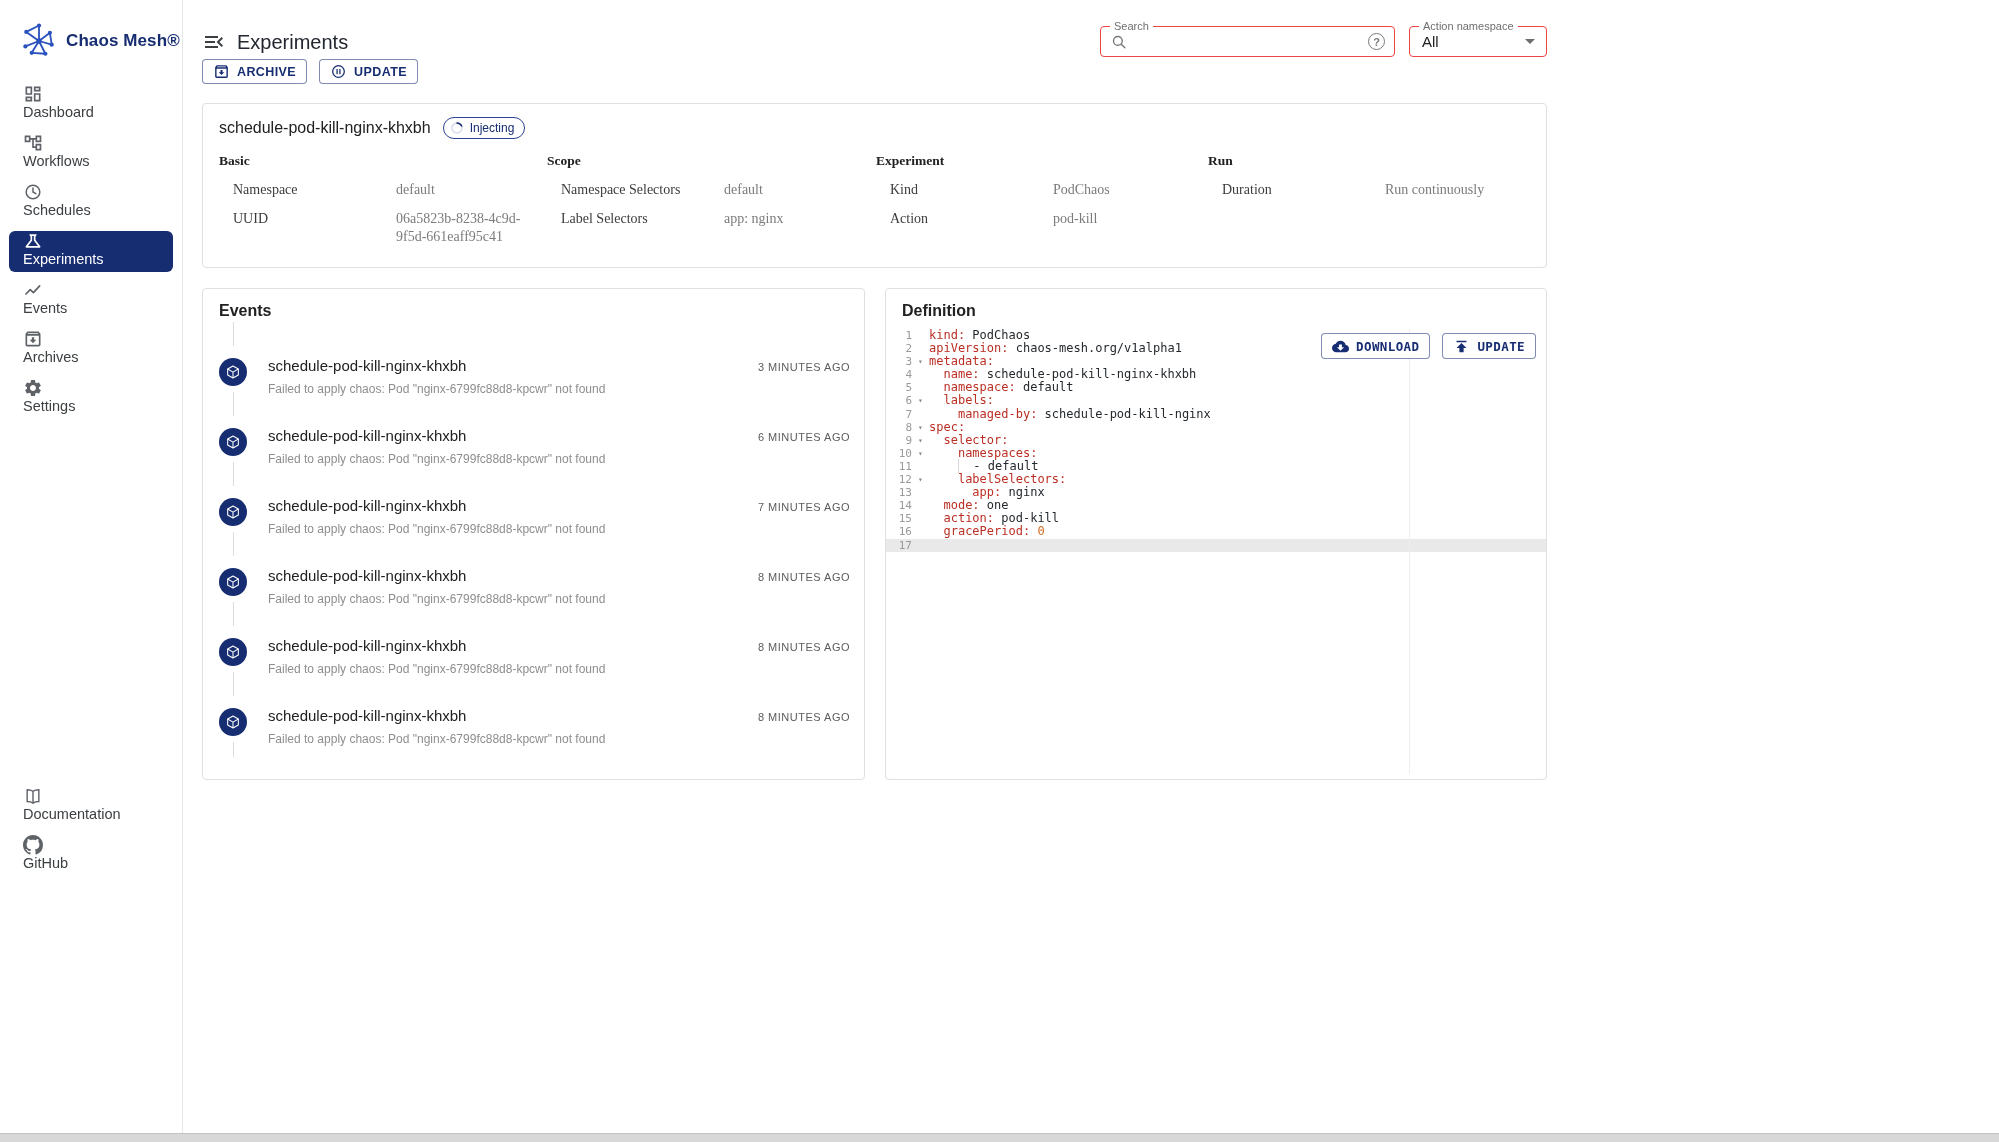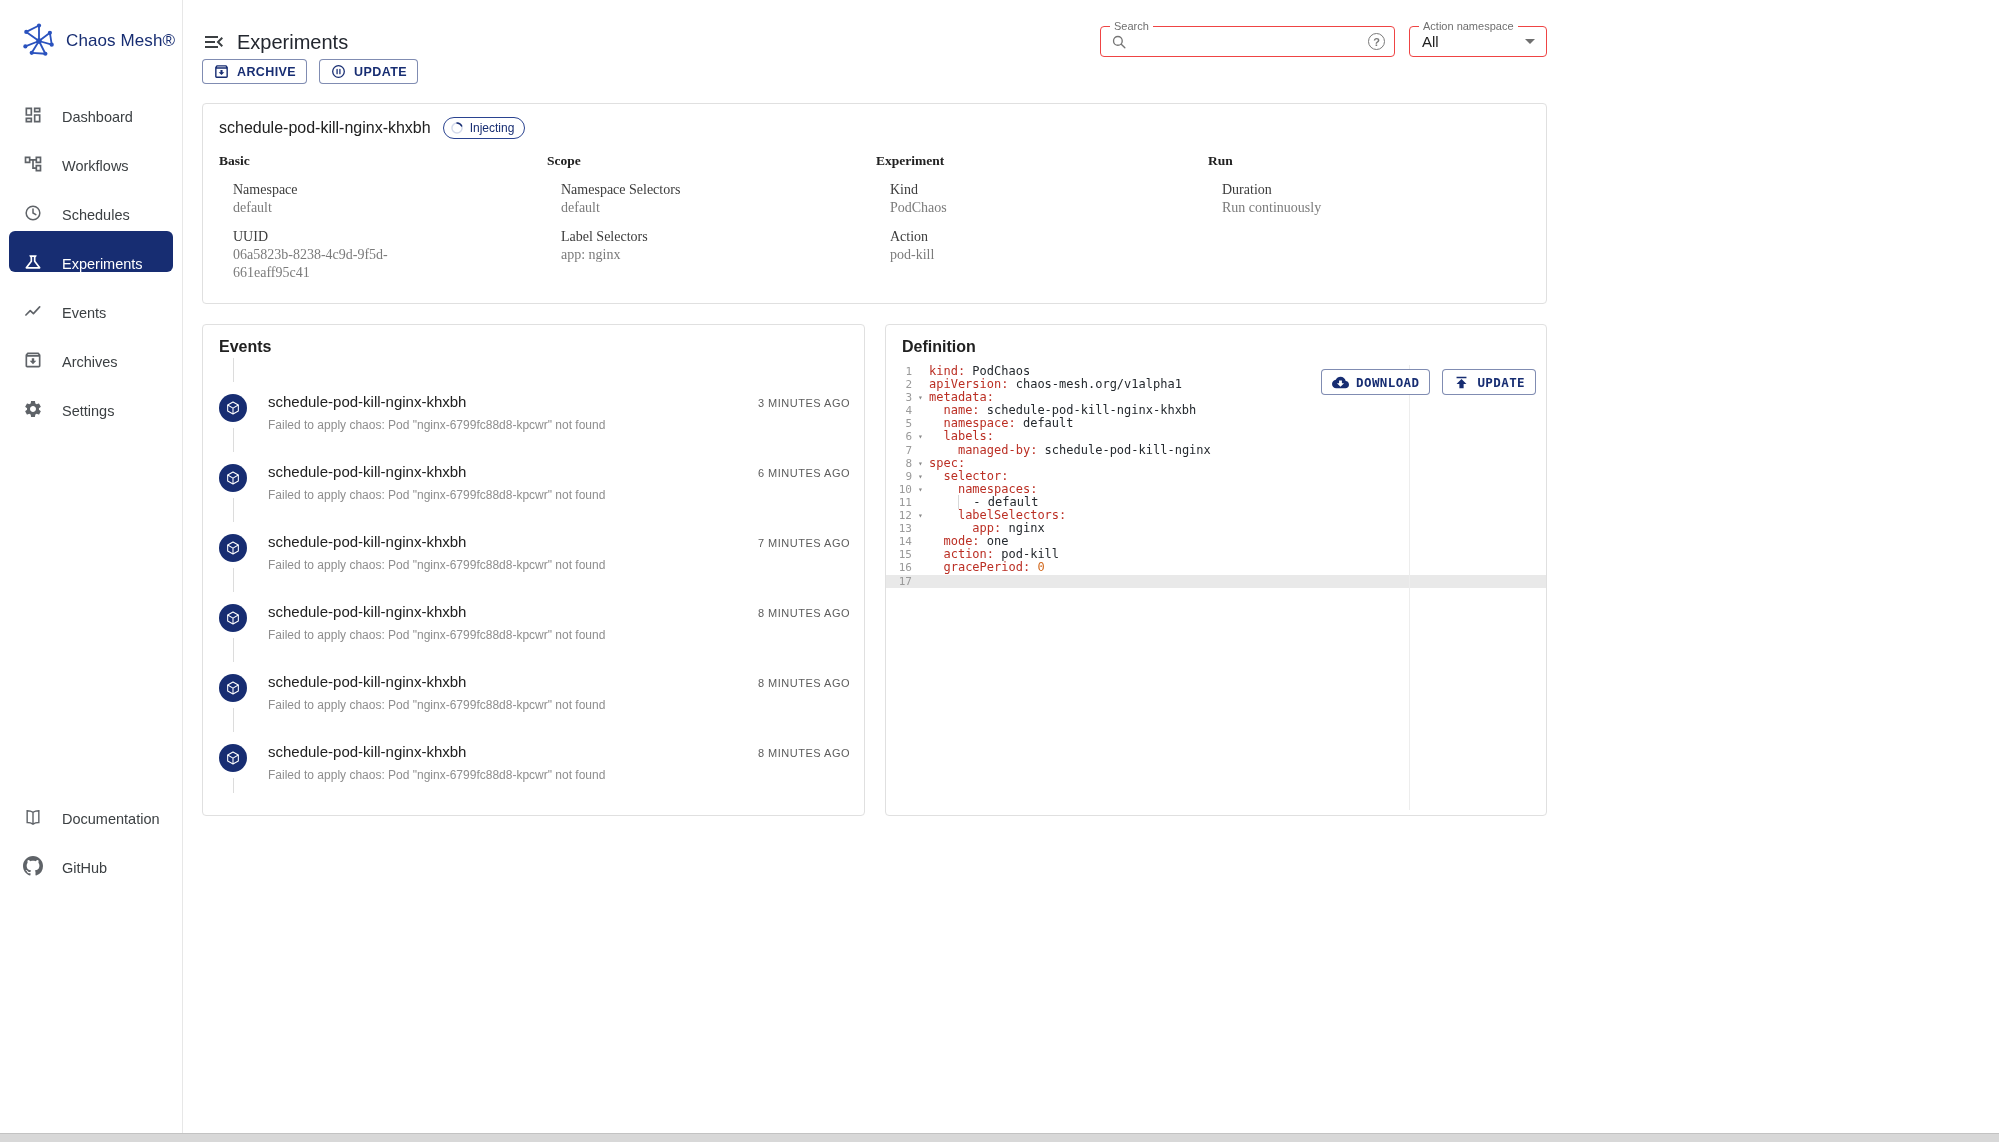--- a/index.html
+++ b/index.html
@@ -4,23 +4,23 @@
 <style>
   * { margin:0; padding:0; box-sizing:border-box; }
   html,body { width:1999px; height:1142px; overflow:hidden; }
   body { font-family:"Liberation Sans", sans-serif; background:#fff; color:#212121; }
   .app { display:flex; height:1133px; }
 
   
   .sidebar { width:183px; min-width:183px; border-right:1px solid #e7e7e7; background:#fff; display:flex; flex-direction:column; }
   .logo-row { display:flex; align-items:center; gap:7px; padding:21px 0 19px 19px; }
   .logo-mark { width:40px; height:40px; display:flex; }
-  .brand-name { font-size:17px; font-weight:normal; color:#172d72; letter-spacing:.1px; }
+  .brand-name { font-size:17px; font-weight:bold; color:#172d72; letter-spacing:.1px; }
   .nav { display:flex; flex-direction:column; }
-  .nav-item { display:flex; align-items:flex-end; height:41px; margin:4px 9px; padding-left:14px; border-radius:6px; cursor:pointer; color:#3c4043; }
+  .nav-item { display:flex; align-items:flex-start; height:41px; margin:4px 9px; padding-left:14px; border-radius:6px; cursor:pointer; color:#3c4043;flex-direction:column; }
   .nav-item.selected { background:#172d72; color:#fff; }
   .nav-icon { width:20px; height:20px; margin-right:19px; color:#5f6368; display:flex; align-items:center; }
   .nav-icon svg { width:20px; height:20px; }
   .nav-item.selected .nav-icon { color:#fff; }
   .nav-label { font-size:14.5px; }
   .sidebar-footer { margin-top:auto; padding-bottom:253px; }
 
   
   .main { flex:1; padding-left:19px; }
   .inner { width:1345px; }
@@ -51,21 +51,21 @@
   .detail-card { margin-top:19px; padding:13px 16px 10px; }
   .detail-head { display:flex; align-items:center; gap:12px; }
   .exp-name { font-size:16px; color:#212121; }
   .chip { display:inline-flex; align-items:center; gap:5px; height:22px; padding:0 10px 0 5px; border:1px solid #2a4390; border-radius:11px; color:#172d72; font-size:12px; }
   .chip-ic { width:16px; height:16px; display:flex; }
   .chip-ic svg { width:16px; height:16px; }
 
   .sections { display:grid; grid-template-columns:328px 329px 332px 1fr; margin-top:14px;font-family:Liberation Serif, serif; }
   .section-title { font-size:13.5px; font-weight:bold; color:#212121; margin-bottom:12px; }
   .section-rows { padding-left:14px; }
-  .kv-row { display:flex; margin-bottom:11px; font-size:14px; line-height:18px;flex-direction:column; }
+  .kv-row { display:flex; margin-bottom:11px; font-size:14px; line-height:18px; }
   .kv-label { width:163px; flex-shrink:0; color:#3c3c3c; }
   .kv-value { color:#7b7b7b; max-width:160px; }
 
   .cards-row { display:grid; grid-template-columns:663px 662px; gap:20px; margin-top:20px; }
   .half-card { height:492px; overflow:hidden; }
   .events-card { padding:13px 13px 0 16px; }
   .card-title { font-size:16px; color:#212121; }
 
   .timeline { margin-top:2px; }
   .timeline-stub { width:1px; height:24px; background:#dcdcdc; margin-left:14px; margin-bottom:5px; }

